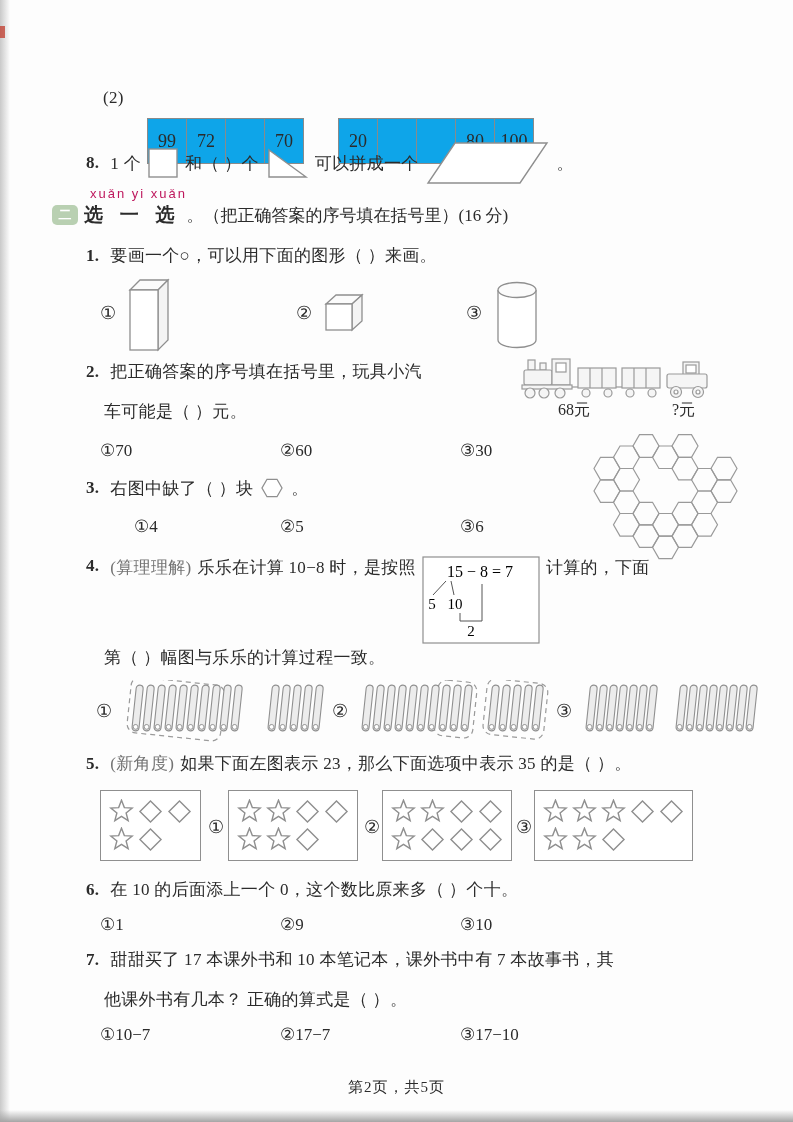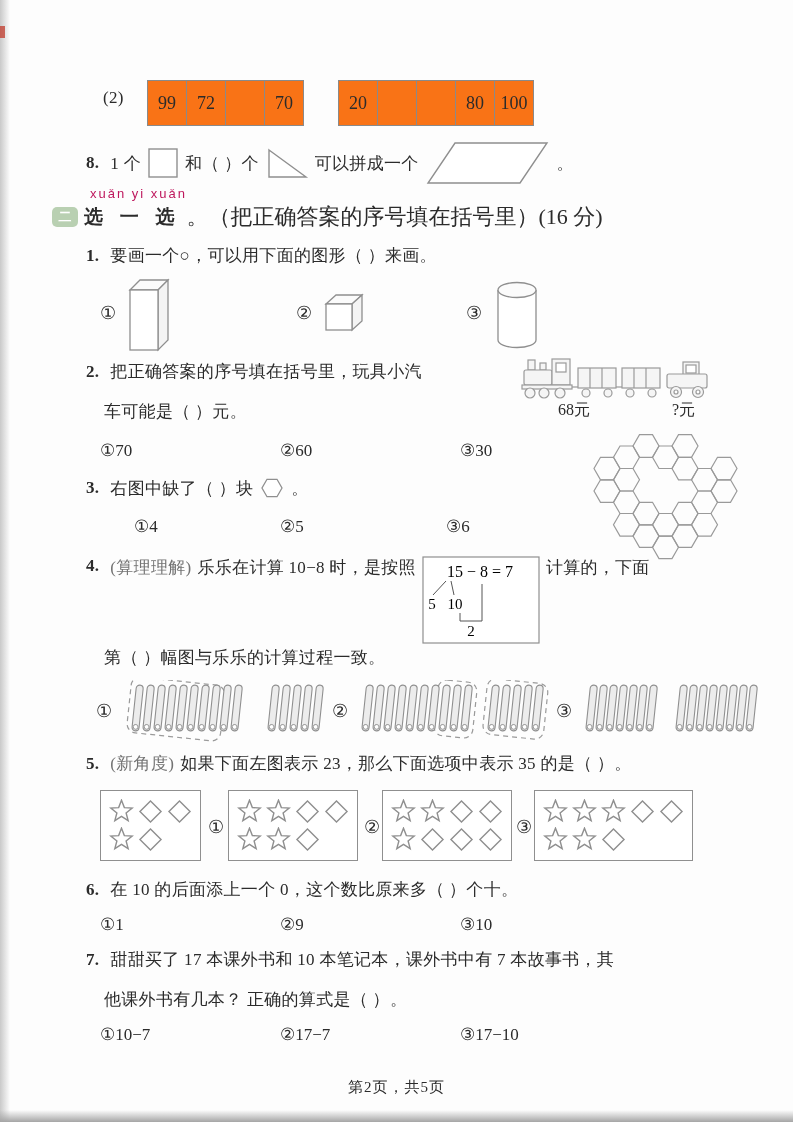--- a/index.html
+++ b/index.html
@@ -4,32 +4,32 @@
 <style>
   html,body{margin:0;padding:0;background:#ffffff;}
   .page{position:relative;width:793px;height:1122px;background:#fdfdfd;
         font-family:"Liberation Serif","DejaVu Serif",serif;color:#2b2b2b;overflow:hidden;}
   .abs{position:absolute;}
   .t{font-size:17px;letter-spacing:.3px;white-space:nowrap;}
   .num{font-weight:700;margin-right:5px;}
   .tag{color:#737373;}
   .cellrow{display:flex;}
   .cell{width:38px;height:44px;border:1px solid #8a8a8a;margin-left:-1px;display:flex;
-        align-items:center;justify-content:center;font-size:18px;background:#f97316;}
+        align-items:center;justify-content:center;font-size:18px;background:#0ea5e9;margin-top:38px;}
   .cellrow .cell:first-child{margin-left:0;}
   .flexrow{display:flex;align-items:center;gap:6px;}
   .flextop{display:flex;align-items:flex-start;gap:6px;}
   .opt-row{position:absolute;height:26px;width:640px;}
   .opt{position:absolute;font-size:17px;white-space:nowrap;}
   .circ{font-size:18px;}
   .pinyin{font-family:"Liberation Sans","DejaVu Sans",sans-serif;font-size:13px;color:#be185d;letter-spacing:2px;}
   .sec-icon{width:26px;height:20px;border-radius:5px;background:#b9d0b2;color:#fff;display:flex;
             align-items:center;justify-content:center;font-size:13px;font-weight:700;}
   .sec-title{font-size:19px;font-weight:700;letter-spacing:6px;}
-  .sec-suffix{font-size:22px;white-space:nowrap;}
+  .sec-suffix{font-size:17px;white-space:nowrap;}
   .shapebox{position:absolute;border:1.3px solid #8f8f8f;background:#fff;padding:8px 8px;
             display:flex;flex-direction:column;gap:3px;}
   .srow{display:flex;gap:4px;align-items:center;}
   .price{font-size:16px;white-space:nowrap;}
   .footer{position:absolute;left:0;right:0;top:1078px;text-align:center;font-size:15px;letter-spacing:1px;}
   .edge-left{position:absolute;left:0;top:0;width:10px;height:100%;
              background:linear-gradient(90deg,#c9c9c9,rgba(255,255,255,0));}
   .edge-bottom{position:absolute;left:0;bottom:0;width:100%;height:12px;
              background:linear-gradient(0deg,#a5a5a5,rgba(255,255,255,0));}
   .redmark{position:absolute;left:0;top:26px;width:5px;height:12px;background:#c0392b;opacity:.75;}
@@ -181,21 +181,21 @@
     <span class="t num">3.</span>
     <span class="t">右图中缺了（      ）块</span>
     <svg width="26" height="24" viewBox="0 0 26 24">
       <polygon points="23,12 18,20.7 8,20.7 3,12 8,3.3 18,3.3" fill="#fff" stroke="#8f8f8f" stroke-width="1.3"></polygon>
     </svg>
     <span class="t">。</span>
   </div>
   <div class="opt-row" style="left:100px;top:516px">
       <span class="opt" style="left: 0px; margin-left: 34px;">①4</span>
       <span class="opt" style="left: 180px;">②5</span>
-      <span class="opt" style="left: 346px;">③6</span>
+      <span class="opt" style="left: 360px;">③6</span>
     </div>
 
   <div class="abs flextop" style="left:86px;top:556px">
     <span class="t num">4.</span>
     <span class="t tag">(算理理解)</span>
     <span class="t">乐乐在计算 10−8 时，是按照</span>
     <svg width="118" height="88" viewBox="0 0 118 88" font-family="Liberation Serif, DejaVu Serif, serif">
       <rect x="1" y="1" width="116" height="86" fill="#fff" stroke="#8f8f8f" stroke-width="1.2"></rect>
       <text x="58" y="21" text-anchor="middle" font-size="16">15 − 8 = 7</text>
       <line x1="24" y1="25" x2="11" y2="39" stroke="#555" stroke-width="1"></line>

